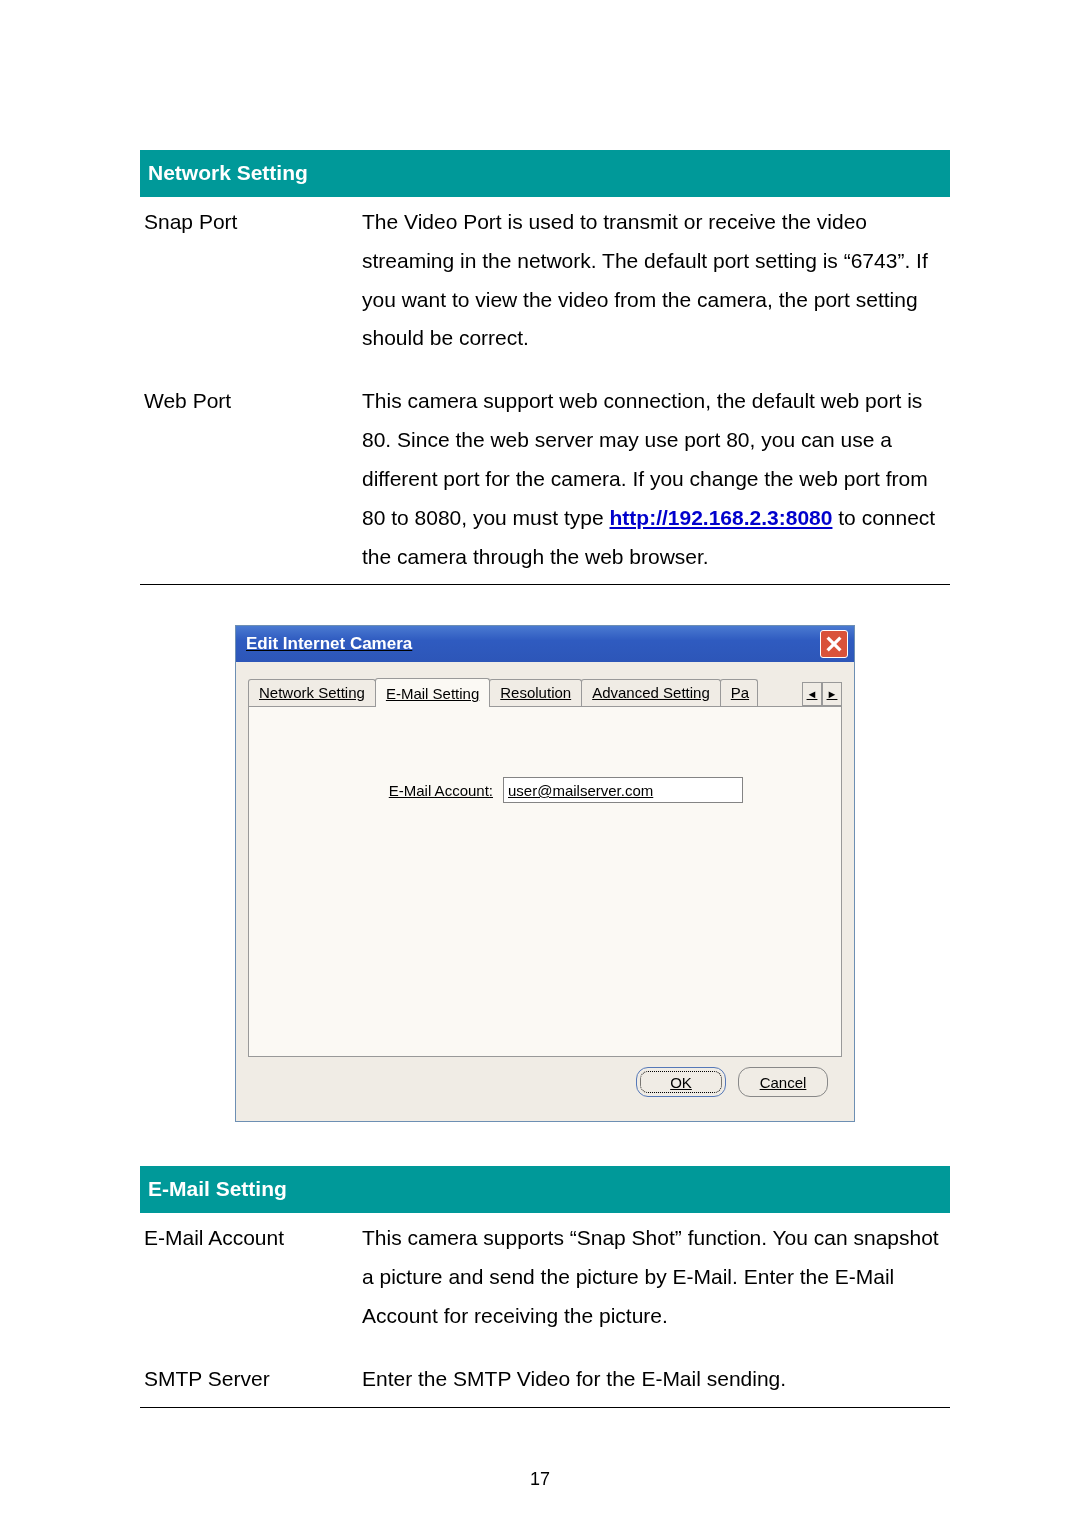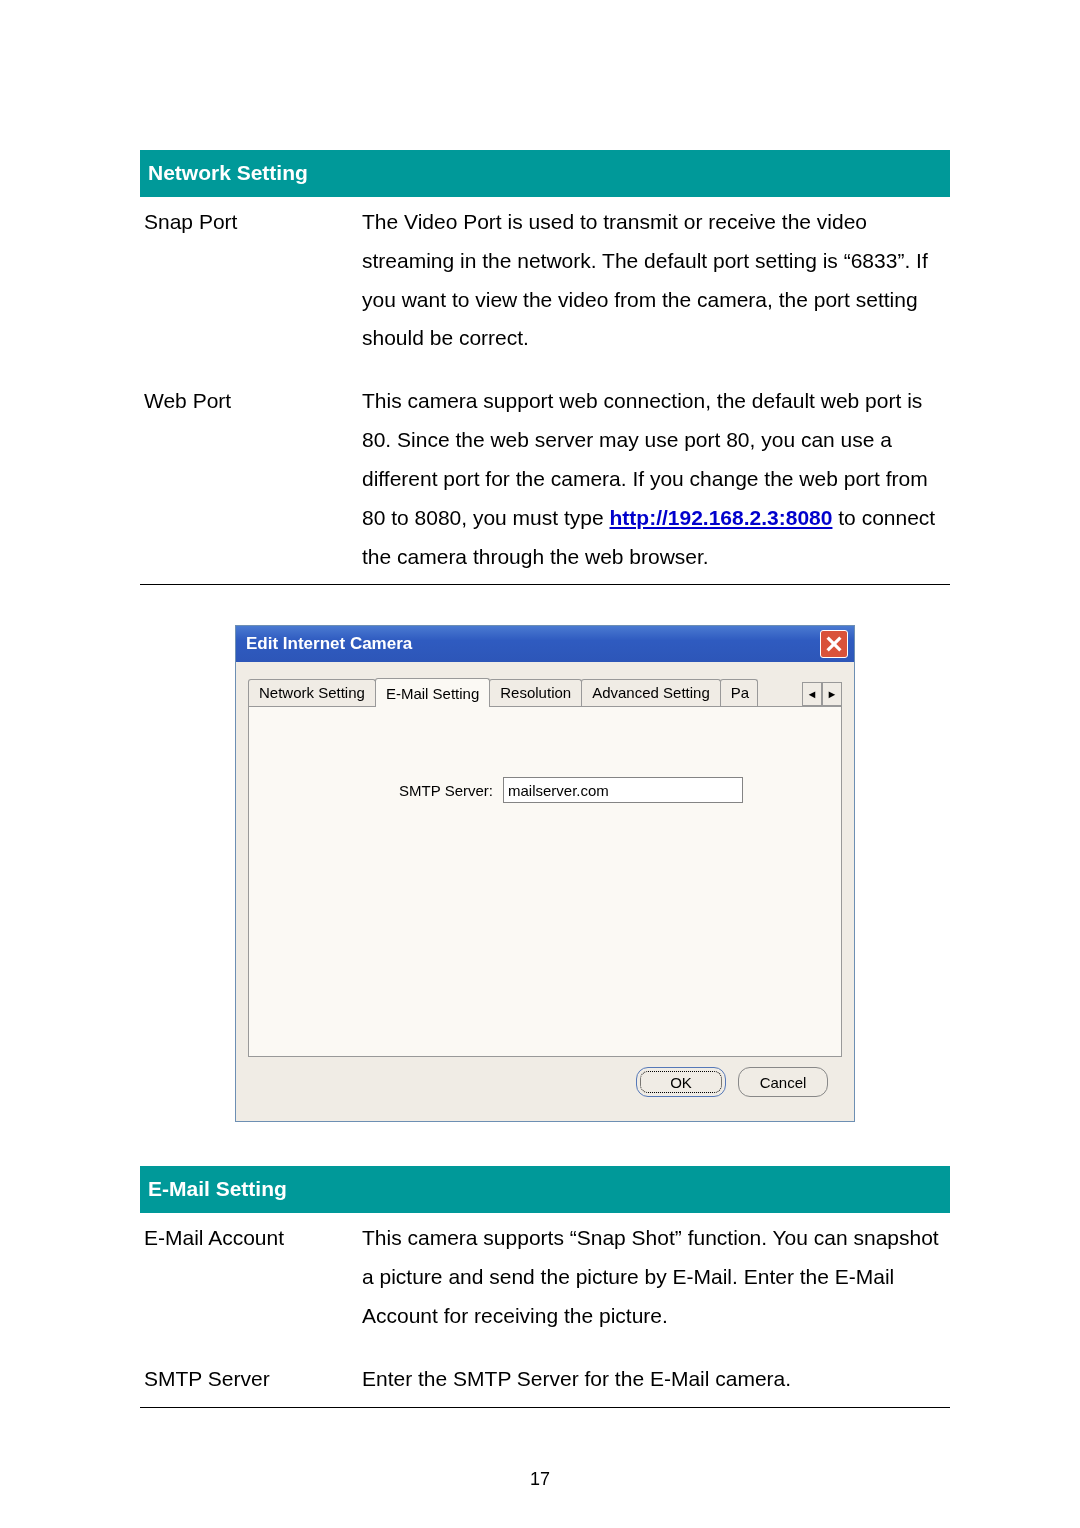--- a/index.html
+++ b/index.html
@@ -53,20 +53,21 @@
   .dialog-wrap {
     width: 620px;
     margin: 0 auto 44px auto;
   }
   .dialog {
     border: 1px solid #6d8fb3;
     background: #0f766e;
     font-family: Tahoma, Arial, sans-serif;
     font-size: 16px;
     color: #000;
+    text-decoration: underline;
   }
   .titlebar {
     height: 36px;
     background: linear-gradient(#4a7ad1, #2f5bc0 40%, #2d56b8);
     display: flex;
     align-items: center;
     padding: 0 6px;
   }
   .titlebar .title-text {
     color: #fff;
@@ -193,21 +194,21 @@
 
 <div class="page">
 
   <table class="setting">
     <tbody>
         <tr>
       <td class="header" colspan="2">Network Setting</td>
     </tr>
     <tr>
       <td class="term">Snap Port</td>
-      <td>The Video Port is used to transmit or receive the video streaming in the network. The default port setting is “6833”. If you want to view the video from the camera, the port setting should be correct.</td>
+      <td>The Video Port is used to transmit or receive the video streaming in the network. The default port setting is “6743”. If you want to view the video from the camera, the port setting should be correct.</td>
     </tr>
     <tr class="last">
       <td class="term">Web Port</td>
       <td>
         <span>This camera support web connection, the default web port is 80. Since the web server may use port 80, you can use a different port for the camera. If you change the web port from 80 to 8080, you must type </span><a class="iplink" href="#">http://192.168.2.3:8080</a><span> to connect the camera through the web browser.</span>
       </td>
     </tr>
   </tbody>
     </table>
 
@@ -229,22 +230,22 @@
           <div class="tab">Resolution</div>
           <div class="tab">Advanced Setting</div>
           <div class="tab partial">Pa</div>
           <div class="tab-scroll">
             <div class="scroll-btn">◄</div>
             <div class="scroll-btn">►</div>
           </div>
         </div>
         <div class="tab-panel">
           <div class="form-row">
-            <span class="lbl">SMTP Server:</span>
-            <input type="text" value="mailserver.com" style="">
+            <span class="lbl">E-Mail Account:</span>
+            <input type="text" value="user@mailserver.com" style="">
           </div>
         </div>
         <div class="dlg-buttons">
           <button class="btn default">OK</button>
           <button class="btn">Cancel</button>
         </div>
       </div>
     </div>
   </div>
 
@@ -252,19 +253,19 @@
     <tbody>
         <tr>
       <td class="header" colspan="2">E-Mail Setting</td>
     </tr>
     <tr>
       <td class="term">E-Mail Account</td>
       <td>This camera supports “Snap Shot” function. You can snapshot a picture and send the picture by E-Mail. Enter the E-Mail Account for receiving the picture.</td>
     </tr>
     <tr class="last">
       <td class="term">SMTP Server</td>
-      <td>Enter the SMTP Server for the E-Mail camera.</td>
+      <td>Enter the SMTP Video for the E-Mail sending.</td>
     </tr>
   </tbody>
     </table>
 
   <div class="pagenum">17</div>
 </div>
 
 </body></html>

